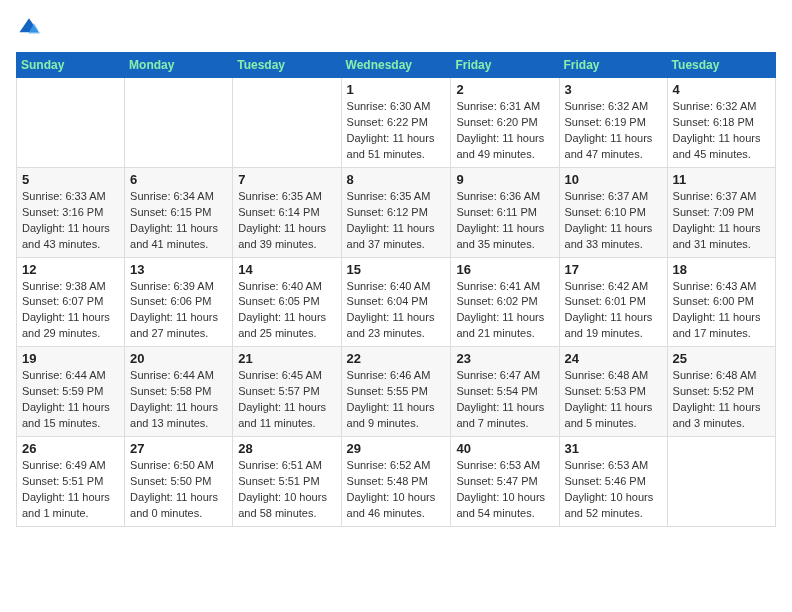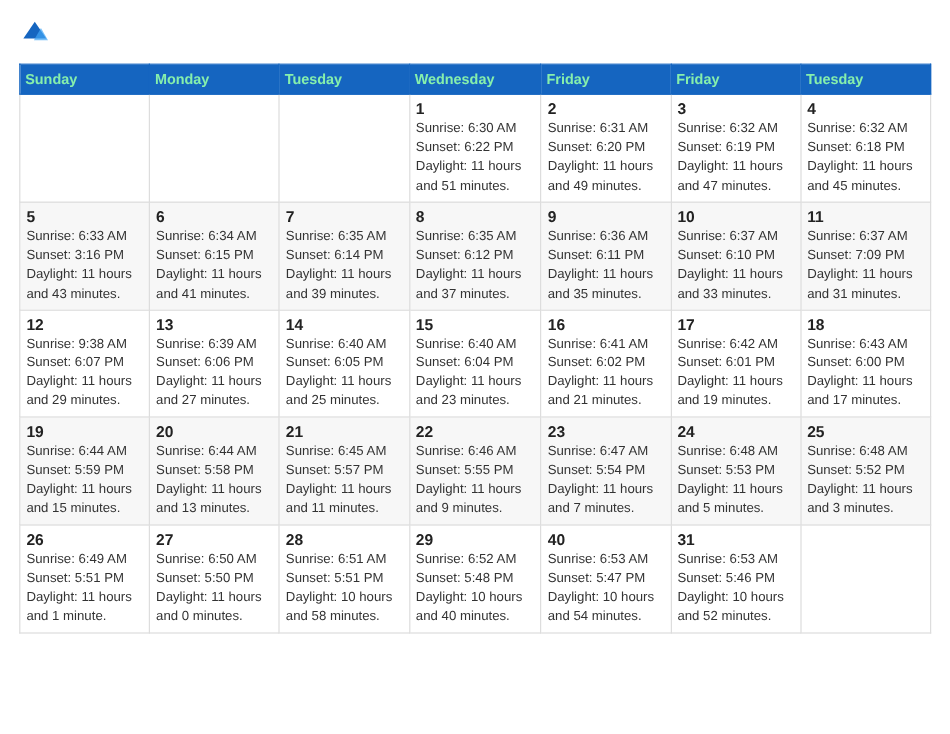--- a/index.html
+++ b/index.html
@@ -248,21 +248,21 @@
           <td>
             <div class="day-number">27</div>
             <div class="day-info"><span>Sunrise: 6:50 AM</span><br><span>Sunset: 5:50 PM</span><br><span>Daylight: 11 hours</span><br><span>and 0 minutes.</span></div>
           </td>
           <td>
             <div class="day-number">28</div>
             <div class="day-info"><span>Sunrise: 6:51 AM</span><br><span>Sunset: 5:51 PM</span><br><span>Daylight: 10 hours</span><br><span>and 58 minutes.</span></div>
           </td>
           <td>
             <div class="day-number">29</div>
-            <div class="day-info"><span>Sunrise: 6:52 AM</span><br><span>Sunset: 5:48 PM</span><br><span>Daylight: 10 hours</span><br><span>and 40 minutes.</span></div>
+            <div class="day-info"><span>Sunrise: 6:52 AM</span><br><span>Sunset: 5:48 PM</span><br><span>Daylight: 10 hours</span><br><span>and 46 minutes.</span></div>
           </td>
           <td>
             <div class="day-number">40</div>
             <div class="day-info"><span>Sunrise: 6:53 AM</span><br><span>Sunset: 5:47 PM</span><br><span>Daylight: 10 hours</span><br><span>and 54 minutes.</span></div>
           </td>
           <td>
             <div class="day-number">31</div>
             <div class="day-info"><span>Sunrise: 6:53 AM</span><br><span>Sunset: 5:46 PM</span><br><span>Daylight: 10 hours</span><br><span>and 52 minutes.</span></div>
           </td>
           <td class="empty-cell"></td>

